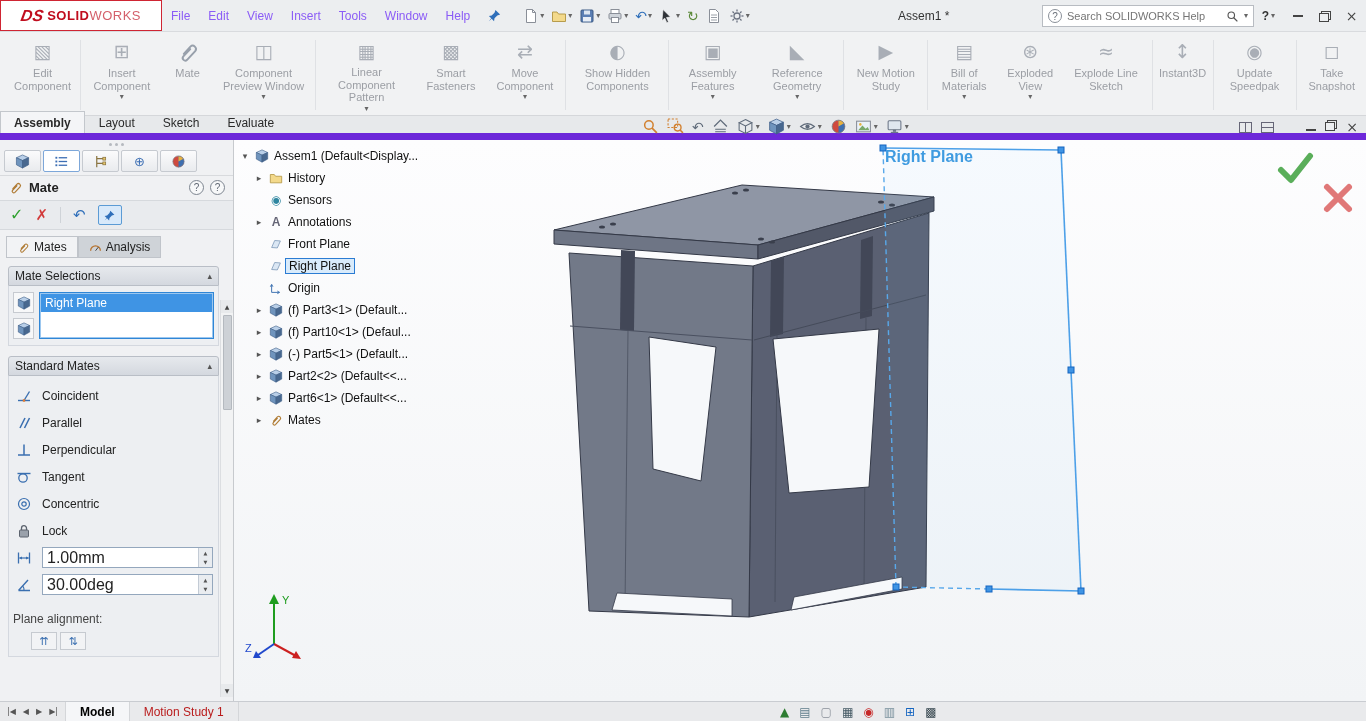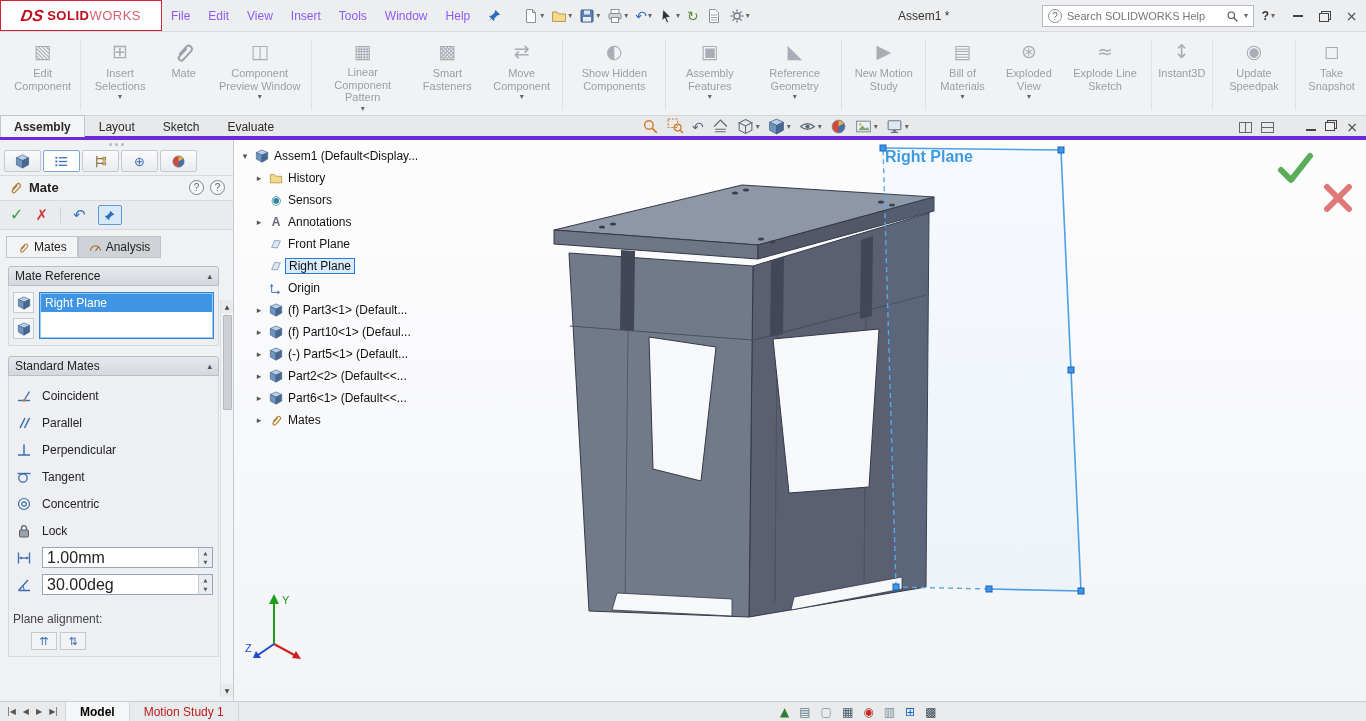--- a/index.html
+++ b/index.html
@@ -38,21 +38,21 @@
 
 #ribbon{height:84px;background:#f1f2f3;border-bottom:1px solid #d5d7da;display:flex;align-items:stretch;padding:3px 2px 0 8px;gap:1px;flex:0 0 auto}
 .rb{display:flex;flex-direction:column;align-items:center;padding:4px 5px 2px;min-width:54px;max-width:96px;color:#9b9ea4;text-align:center;line-height:1.15;font-size:11px}
 .rb .rbi{height:26px;display:flex;align-items:center;justify-content:center;font-size:19px;color:#a9aeb6}
 .rb .rbi svg{width:24px;height:24px;color:#98a0ab}
 .rb .lbl{margin-top:2px}
 .rb .dd{margin-top:1px}
 .rb-sep{width:1px;background:#dfe1e4;margin:5px 2px;flex:0 0 auto}
 
 
-#tabbar{height:24px;background:#e7e9eb;border-bottom:4px solid #6d28d9;display:flex;align-items:center;position:relative;flex:0 0 auto}
+#tabbar{height:24px;background:#e7e9eb;border-bottom:7px solid #6d28d9;display:flex;align-items:flex-end;position:relative;flex:0 0 auto}
 .ctab{padding:4px 13px 3px;color:#2a2a2a;border:1px solid transparent;border-bottom:none;font-size:12px}
 .ctab.active{background:#f4f5f7;border-color:#c3c7cc;font-weight:bold}
 #headsup{position:absolute;left:642px;top:2px;display:flex;align-items:center;gap:8px}
 .hu{display:flex;align-items:center;gap:2px}
 .hu svg{width:17px;height:17px;color:#5f6b7a}
 .hu .mag{color:#d2802f}
 #docctl{position:absolute;right:8px;top:4px;display:flex;align-items:center;gap:9px;color:#556}
 .ico-pane{width:13px;height:11px;border:1px solid #667;position:relative;display:inline-block}
 .ico-pane.v::before{content:"";position:absolute;left:5px;top:0;bottom:0;width:1px;background:#667}
 .ico-pane.h::before{content:"";position:absolute;left:0;right:0;top:4px;height:1px;background:#667}
@@ -398,21 +398,21 @@
   </div>
 
   <div id="ribbon">
     <div class="rb">
         <span class="rbi glyph">▧</span>
         <span class="lbl">Edit Component</span>
       </div>
     <div class="rb-sep"></div>
     <div class="rb">
         <span class="rbi glyph">⊞</span>
-        <span class="lbl">Insert Selections</span>
+        <span class="lbl">Insert Component</span>
         <span class="dd">▾</span>
       </div>
     <div class="rb">
         <span class="rbi">
           <svg>
             <use href="#sym-clip"></use>
           </svg>
         </span>
         <span class="lbl">Mate</span>
       </div>
@@ -624,21 +624,21 @@
             <svg>
               <use href="#sym-gauge"></use>
             </svg>
             <span>Analysis</span>
           </span>
       </div>
 
       <div class="pm-body">
         <div class="group">
           <div class="group-h">
-            <span>Mate Reference</span>
+            <span>Mate Selections</span>
             <span class="chev glyph">▴</span>
           </div>
           <div class="group-b">
             <div class="selwrap">
               <div class="selicons">
                 <span class="selicon">
                     <svg>
                       <use href="#sym-cube"></use>
                     </svg>
                   </span>

